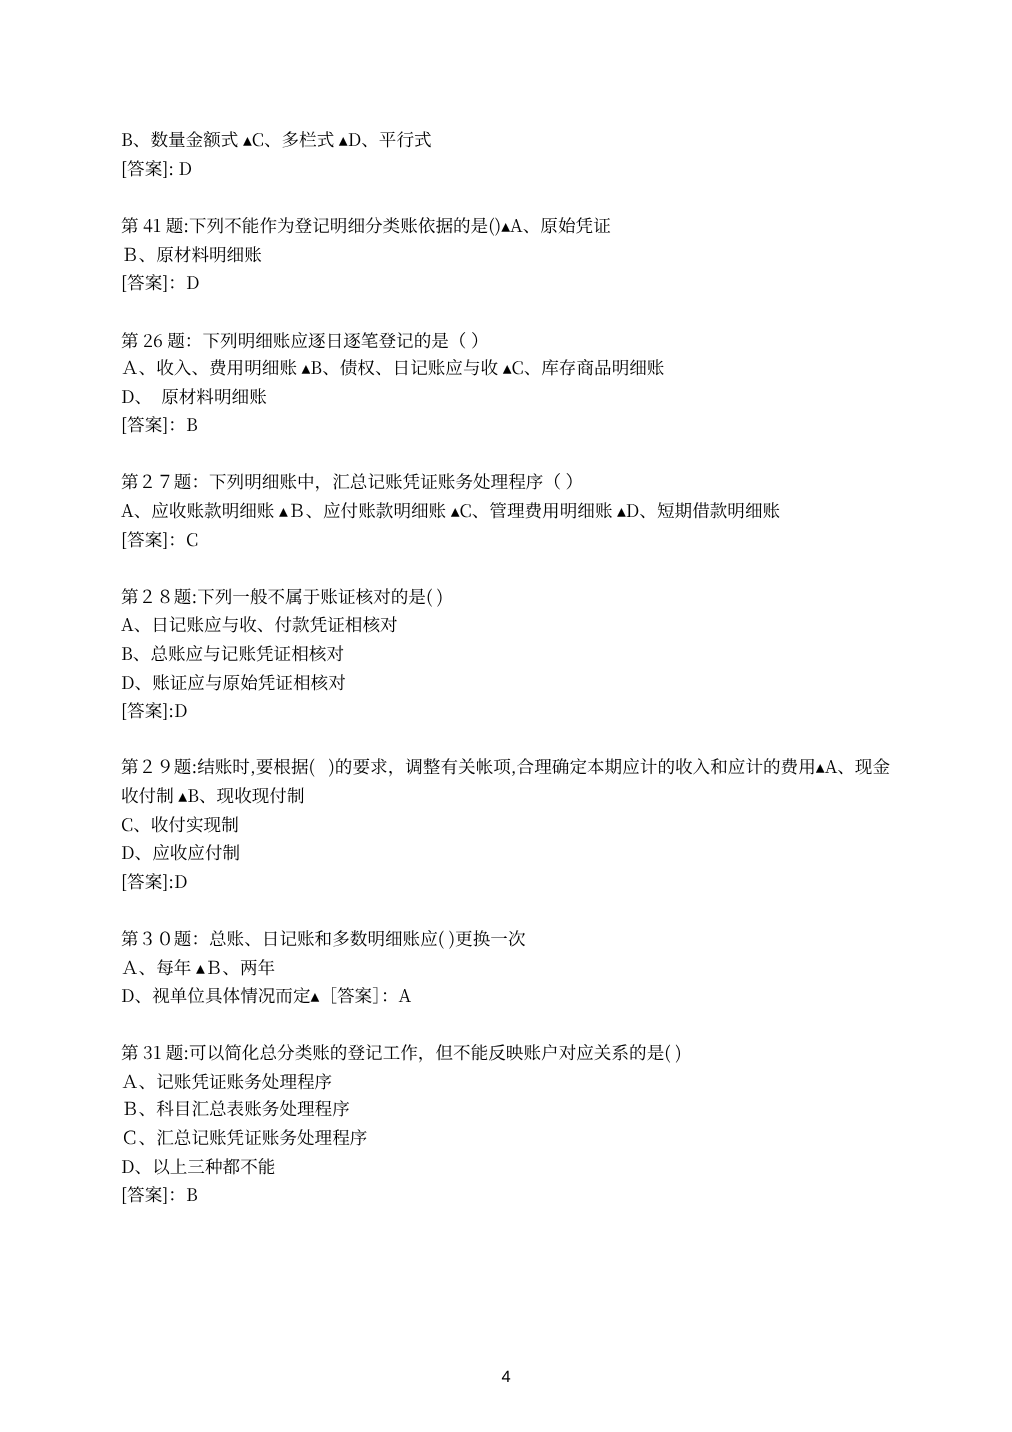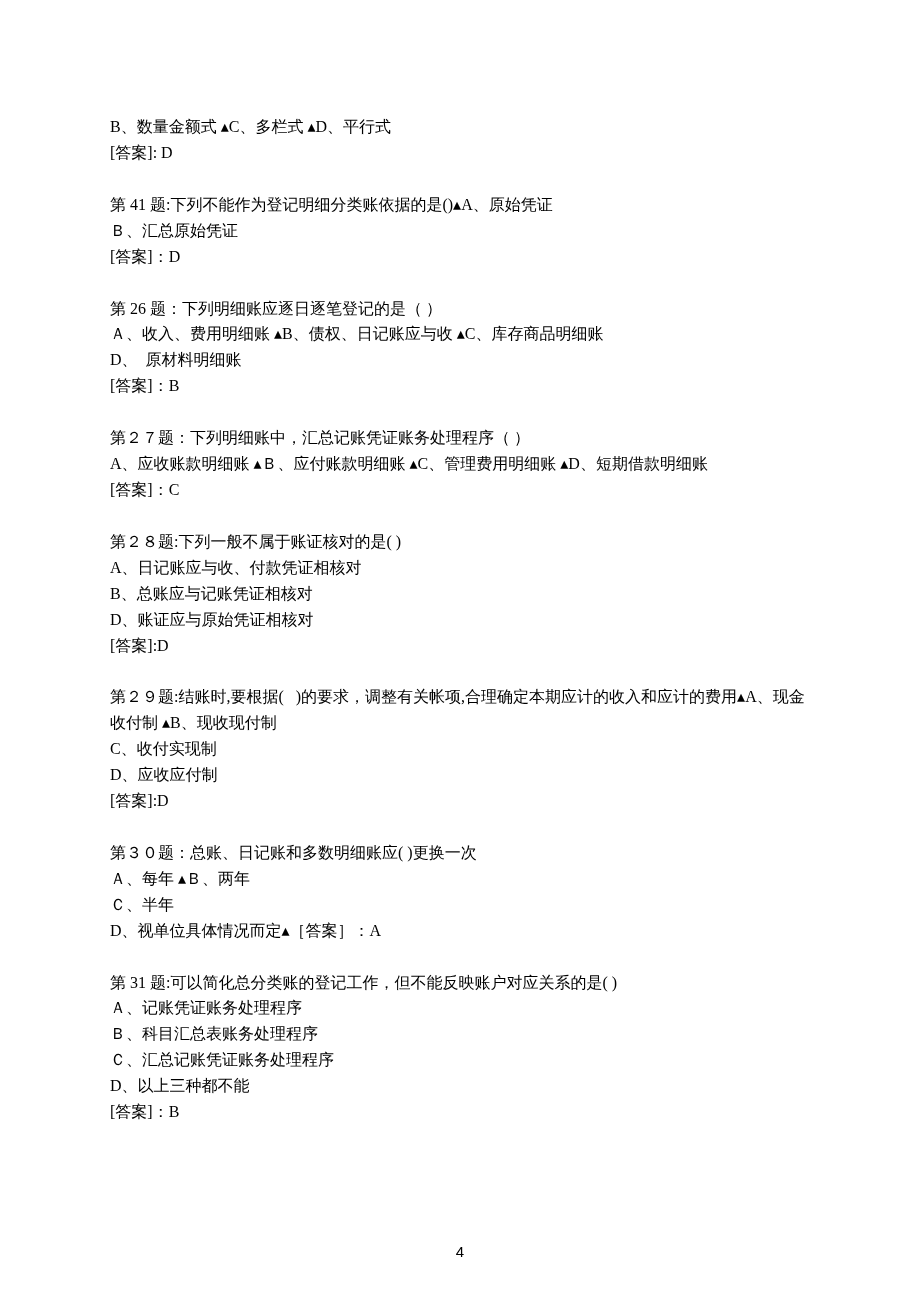--- a/index.html
+++ b/index.html
@@ -15,21 +15,20 @@
     padding: 114px 110px 40px 110px;
     font-family: "SimSun", "Songti SC", "Noto Serif CJK SC", serif;
     font-size: 16px;
     line-height: 1.62;
     color: #000;
     position: relative;
   }
   .line {
     white-space: pre-wrap;
     word-break: break-all;
-    font-family: Liberation Serif, serif;
   }
   .spacer {
     height: 26px;
   }
   .page-number {
     position: absolute;
     bottom: 38px;
     left: 0;
     width: 100%;
     text-align: center;
@@ -42,21 +41,21 @@
 <body>
 
 <div class="page">
 
   <div class="line">B、数量金额式 ▴C、多栏式 ▴D、平行式</div>
   <div class="line">[答案]: D</div>
 
   <div class="spacer"></div>
 
   <div class="line">第 41 题:下列不能作为登记明细分类账依据的是()▴A、原始凭证</div>
-  <div class="line">Ｂ、汇总原始凭证</div>
+  <div class="line">Ｂ、原材料明细账</div>
   <div class="line">[答案]：D</div>
 
   <div class="spacer"></div>
 
   <div class="line">第 26 题：下列明细账应逐日逐笔登记的是（ ）</div>
   <div class="line">Ａ、收入、费用明细账 ▴B、债权、日记账应与收 ▴C、库存商品明细账</div>
   <div class="line">D、  原材料明细账</div>
   <div class="line">[答案]：B</div>
 
   <div class="spacer"></div>
@@ -77,21 +76,20 @@
 
   <div class="line">第２９题:结账时,要根据(   )的要求，调整有关帐项,合理确定本期应计的收入和应计的费用▴A、现金收付制 ▴B、现收现付制</div>
   <div class="line">C、收付实现制</div>
   <div class="line">D、应收应付制</div>
   <div class="line">[答案]:D</div>
 
   <div class="spacer"></div>
 
   <div class="line">第３０题：总账、日记账和多数明细账应( )更换一次</div>
   <div class="line">Ａ、每年 ▴Ｂ、两年</div>
-  <div class="line">Ｃ、半年</div>
   <div class="line">D、视单位具体情况而定▴［答案］：A</div>
 
   <div class="spacer"></div>
 
   <div class="line">第 31 题:可以简化总分类账的登记工作，但不能反映账户对应关系的是( )</div>
   <div class="line">Ａ、记账凭证账务处理程序</div>
   <div class="line">Ｂ、科目汇总表账务处理程序</div>
   <div class="line">Ｃ、汇总记账凭证账务处理程序</div>
   <div class="line">D、以上三种都不能</div>
   <div class="line">[答案]：B</div>

